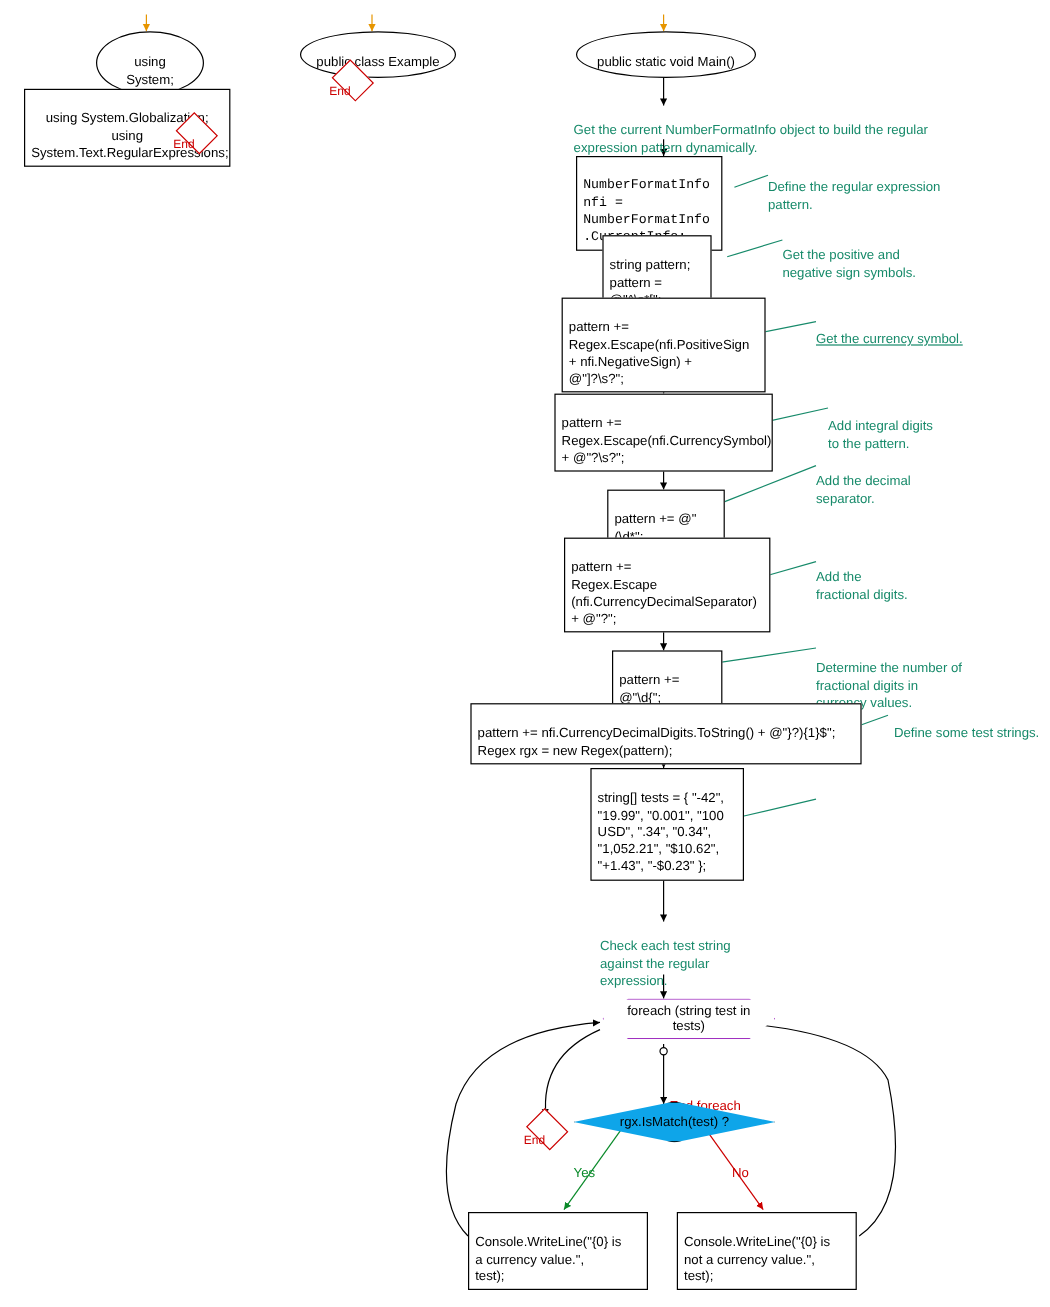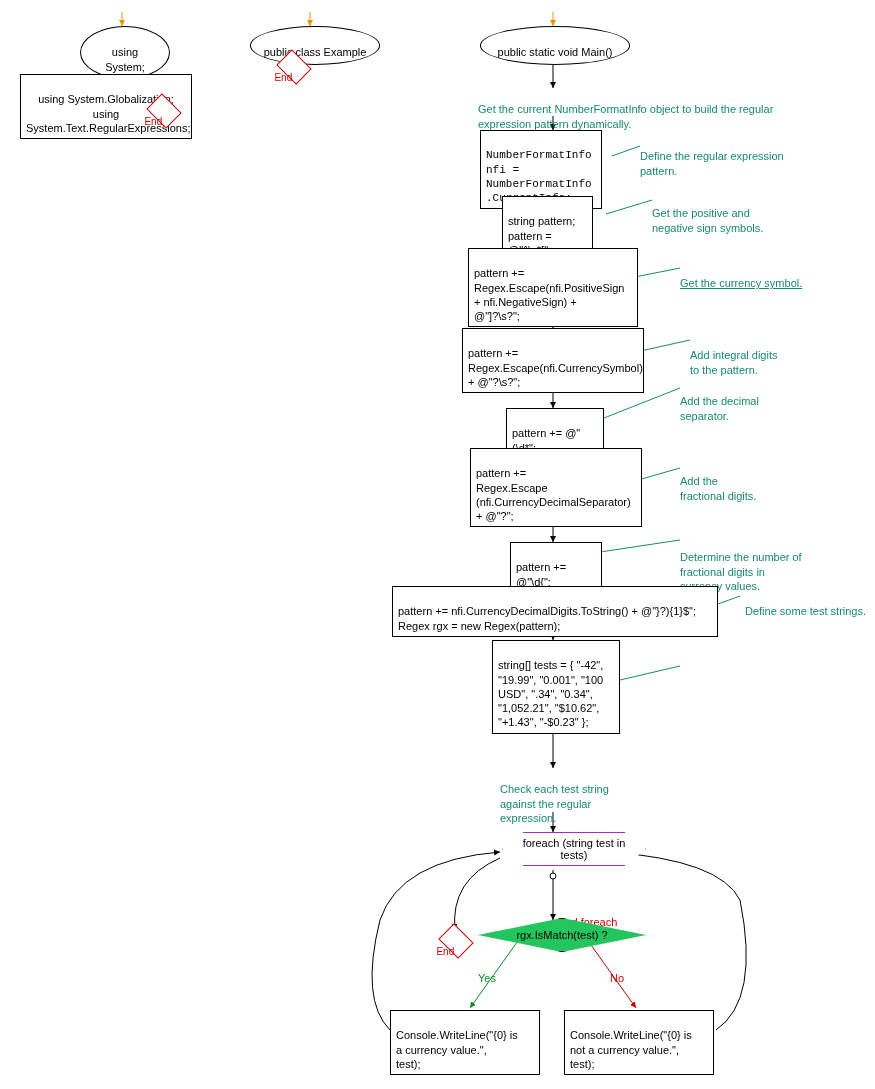--- a/index.html
+++ b/index.html
@@ -53,21 +53,21 @@
     position: absolute;
     border: 1px solid #a030c0;
     background: #fff;
     padding: 4px 18px;
     text-align: center;
     clip-path: polygon(15% 0%, 85% 0%, 100% 50%, 85% 100%, 15% 100%, 0% 50%);
   }
   .decision {
     position: absolute;
     border: 1px solid #000;
-    background: #22c55e;
+    background: #0ea5e9;
     text-align: center;
     padding: 2px 8px;
     clip-path: polygon(50% 0%, 100% 50%, 50% 100%, 0% 50%);
   }
   .decision-inner {
     padding: 8px 14px;
   }
   .branch-label {
     position: absolute;
     font-size: 11px;

